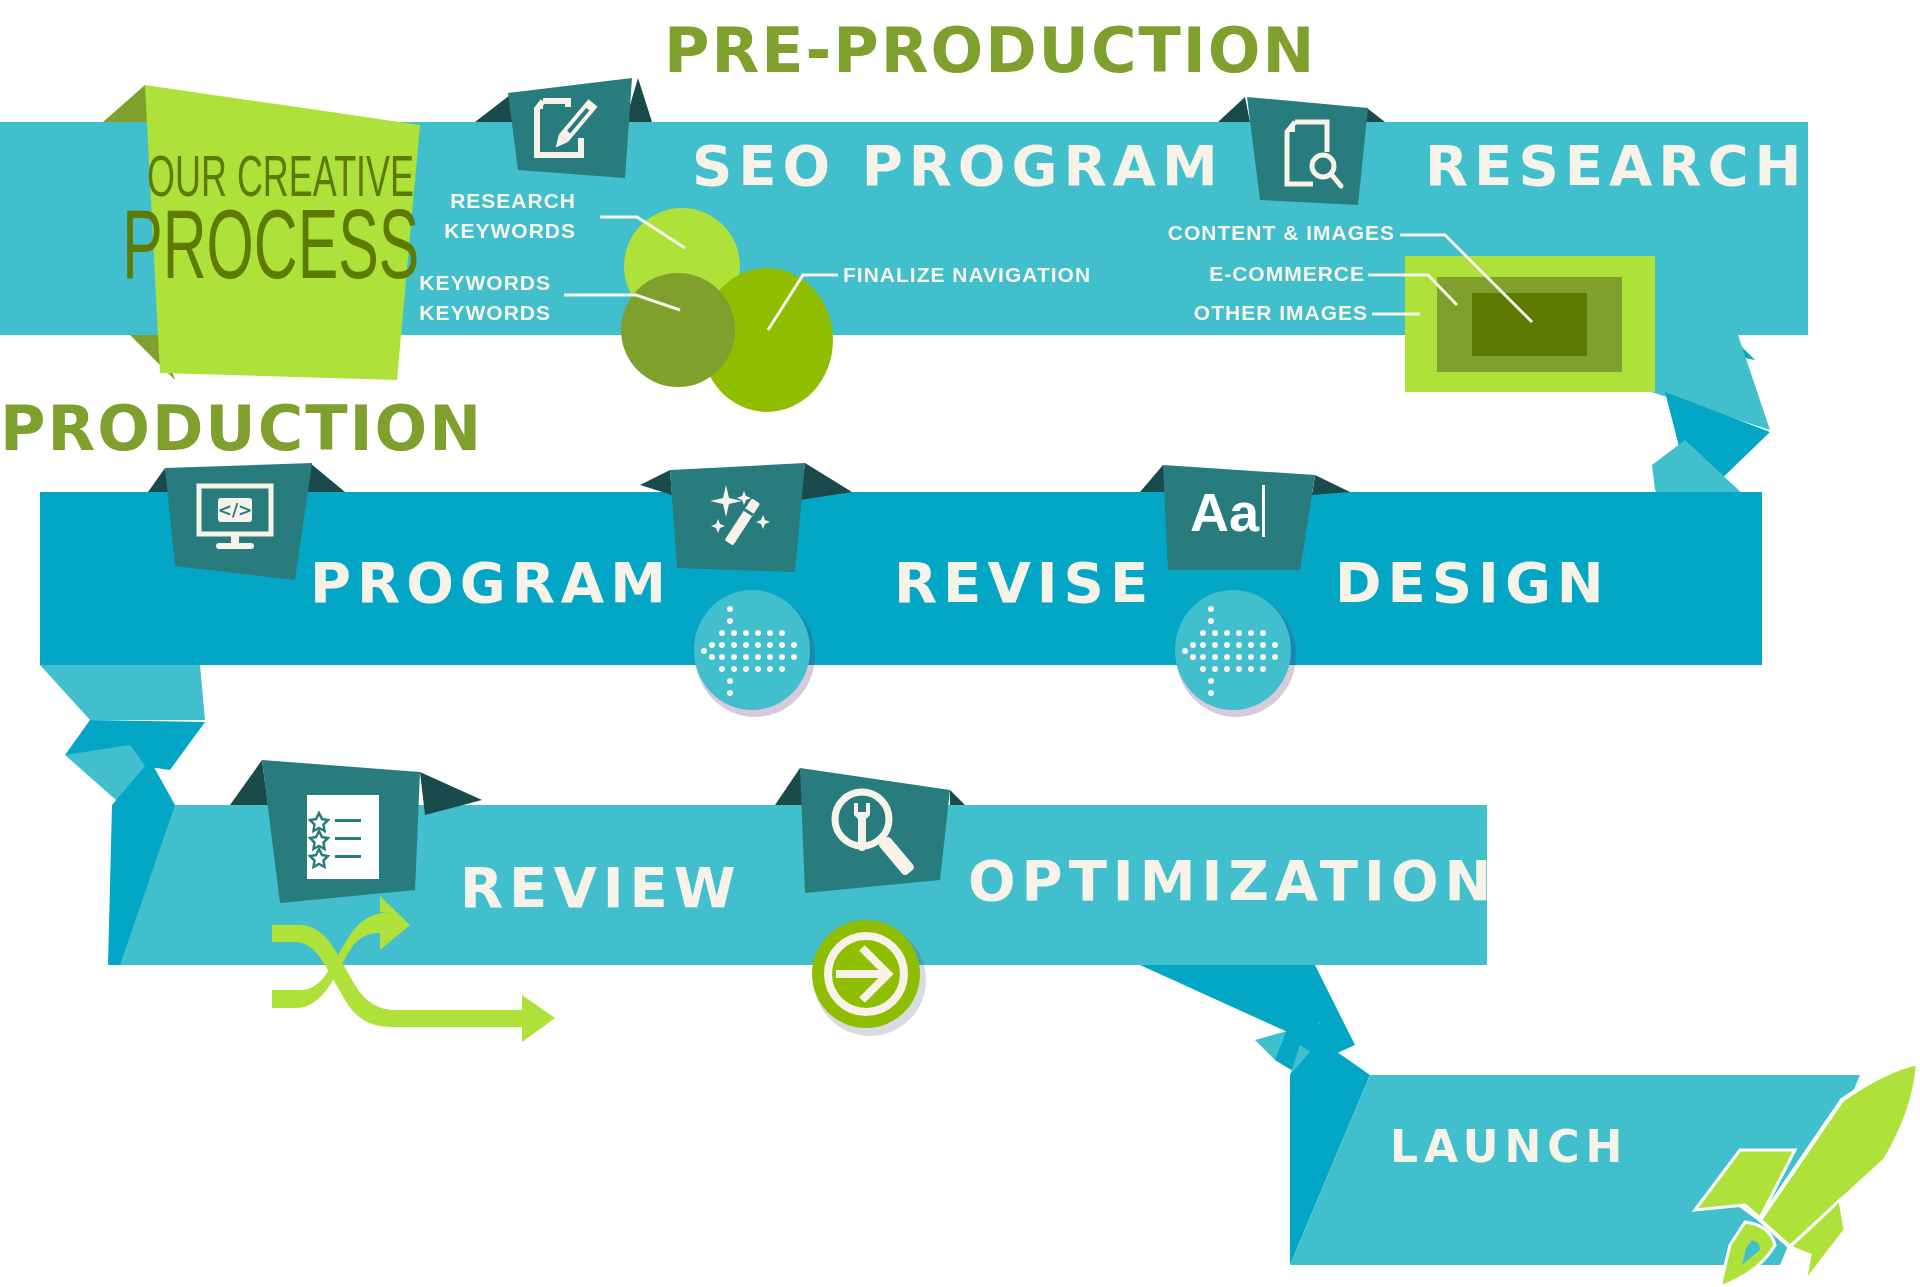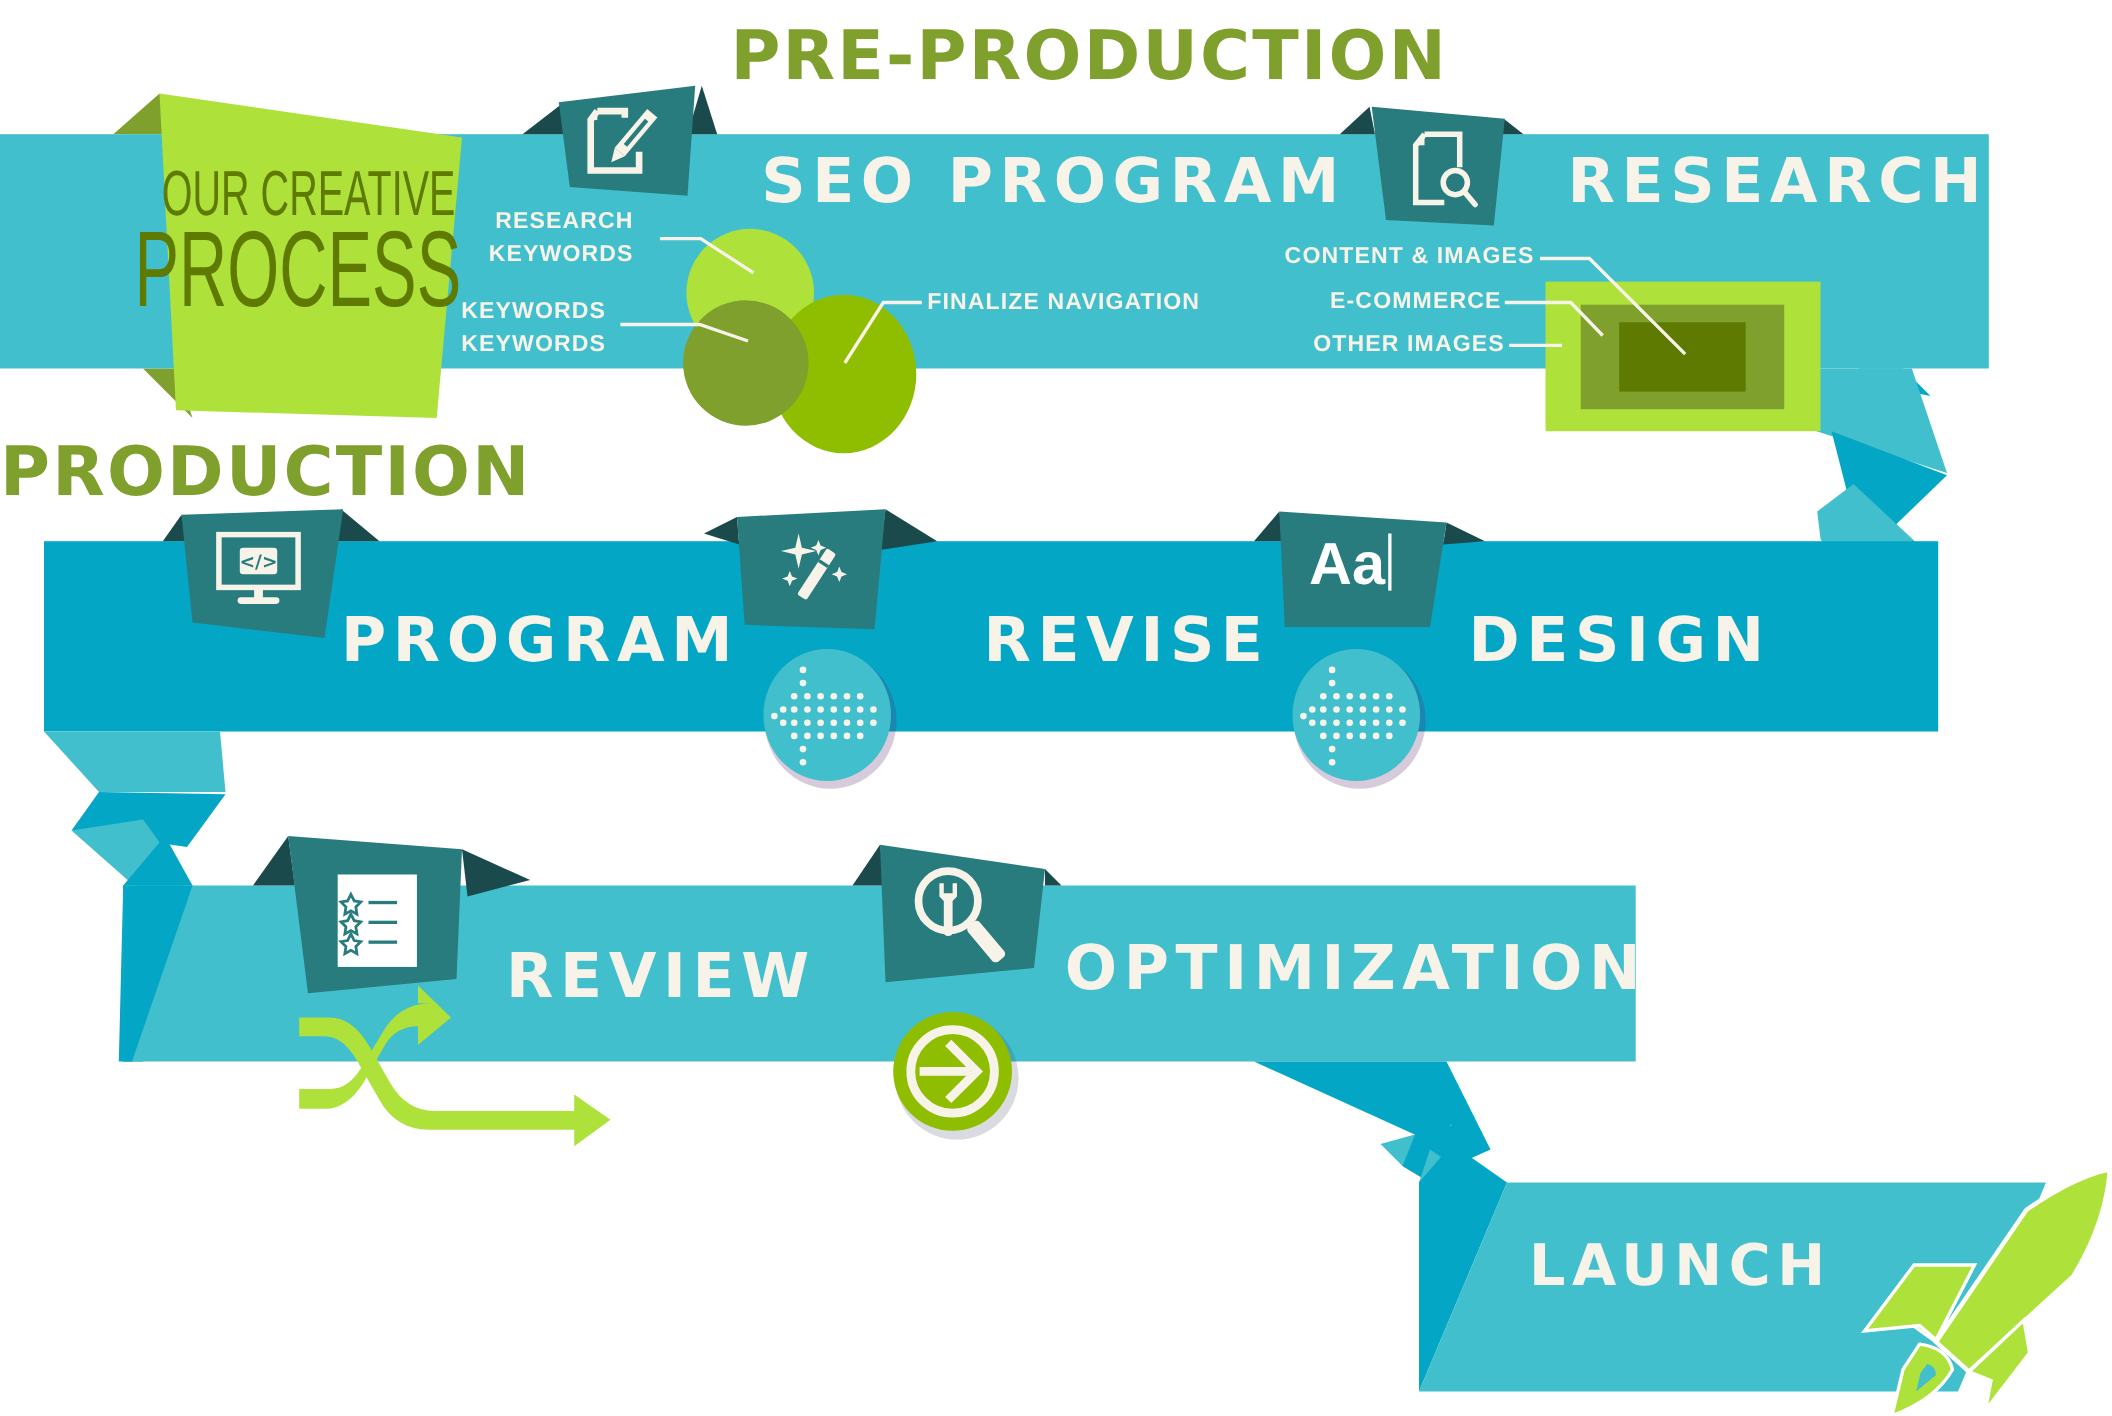--- a/index.html
+++ b/index.html
@@ -217,21 +217,21 @@
 <div class="tagtext" style="left:90px; top:150px; width:300px; font-size:58px;">OUR CREATIVE</div>
 <div class="tagtext" style="left:50px; top:200px; width:380px; font-size:98px;">PROCESS</div>
 
 <div class="step" style="left:692px; top:138px; font-size:56px;">SEO PROGRAM</div>
 <div class="step" style="left:1425px; top:138px; font-size:56px;">RESEARCH</div>
 <div class="step" style="left:310px; top:555px; font-size:56px;">PROGRAM</div>
 <div class="step" style="left:878px; top:555px; font-size:56px;margin-left:16px;">REVISE</div>
 <div class="step" style="left:1335px; top:555px; font-size:56px;">DESIGN</div>
 <div class="step" style="left:460px; top:860px; font-size:56px;">REVIEW</div>
 <div class="step" style="left:968px; top:853px; font-size:56px;">OPTIMIZATION</div>
-<div class="step" style="left:1390px; top:1125px; font-size:52px;">LAUNCH</div>
+<div class="step" style="left:1390px; top:1125px; font-size:44px;">LAUNCH</div>
 
 <div class="note r" style="left:420px; top:186px; width:156px;">
   <div>RESEARCH</div>
   <div>KEYWORDS</div>
 </div>
 <div class="note r" style="left:395px; top:268px; width:156px;">
   <div>KEYWORDS</div>
   <div>KEYWORDS</div>
 </div>
 <div class="note" style="left:843px; top:260px;">FINALIZE NAVIGATION</div>

